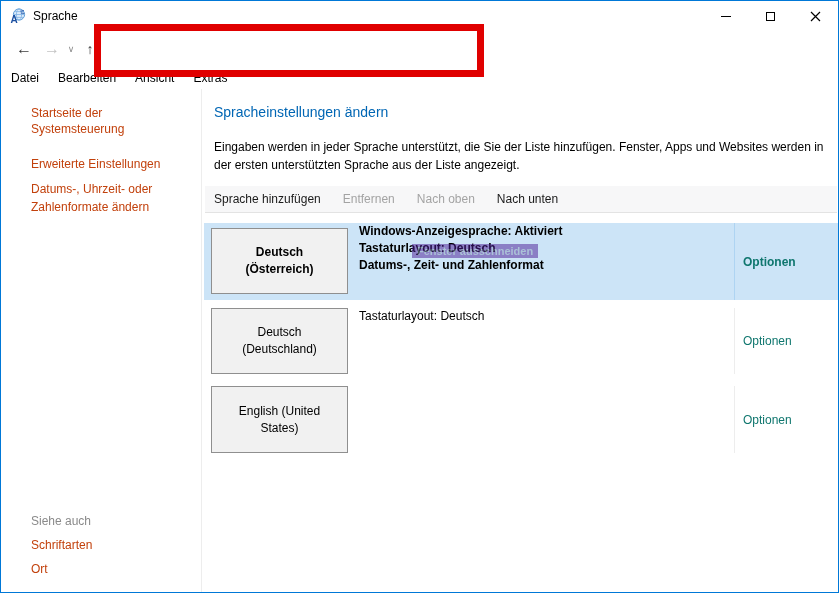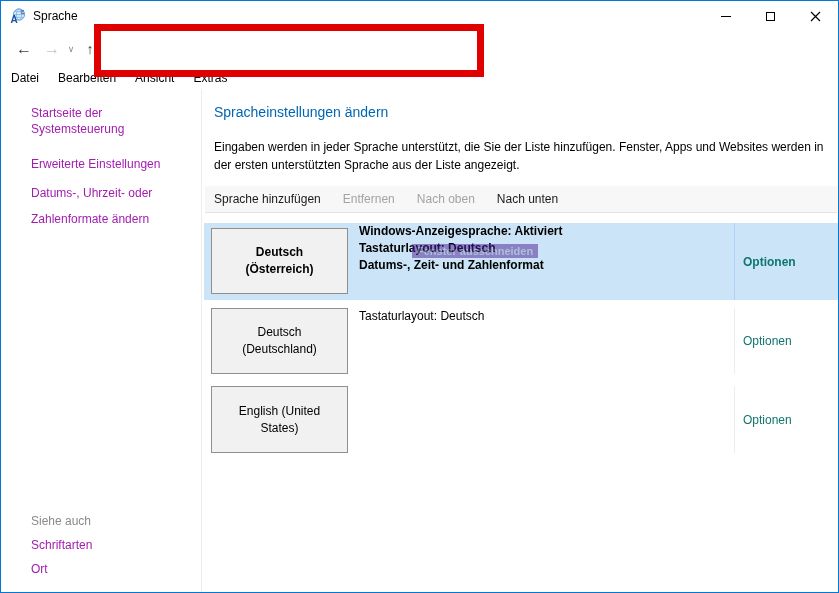--- a/index.html
+++ b/index.html
@@ -60,23 +60,23 @@
   .annotation-rect {
     position:absolute; left:93px; top:23px; width:390px; height:53px;
     border:7px solid #e00000; z-index:60; pointer-events:none;
   }
 
   
   .sidebar {
     position:absolute; left:0; top:88px; width:201px; bottom:0; background:#fff;
     border-right:1px solid #ededed; padding:16px 14px 0 30px;
   }
-  .side-link { color:#a21caf; line-height:16px; cursor:pointer; }
+  .side-link { color:#c2410c; line-height:16px; cursor:pointer; }
   .side-link + .side-link { margin-top:19px; }
-  .side-link.wrap { margin-top:8px; line-height:26px; width:150px; }
+  .side-link.wrap { margin-top:8px; line-height:18px; width:150px; }
   .sidebar-bottom { position:absolute; left:30px; top:425px; }
   .side-header { color:#8a8a8a; margin-bottom:9px; }
   .sidebar-bottom .side-link { display:block; margin-top:0; margin-bottom:8px; }
 
   .main { position:absolute; left:201px; top:88px; right:0; bottom:0; background:#fff; }
   .page-title { position:absolute; left:12px; top:15px; font-size:14px; font-weight:400; color:#0066b4; }
   .page-desc { position:absolute; left:12px; top:49px; width:620px; line-height:18px; color:#000; }
 
   .list-toolbar {
     position:absolute; left:3px; top:97px; right:1px; height:27px;

